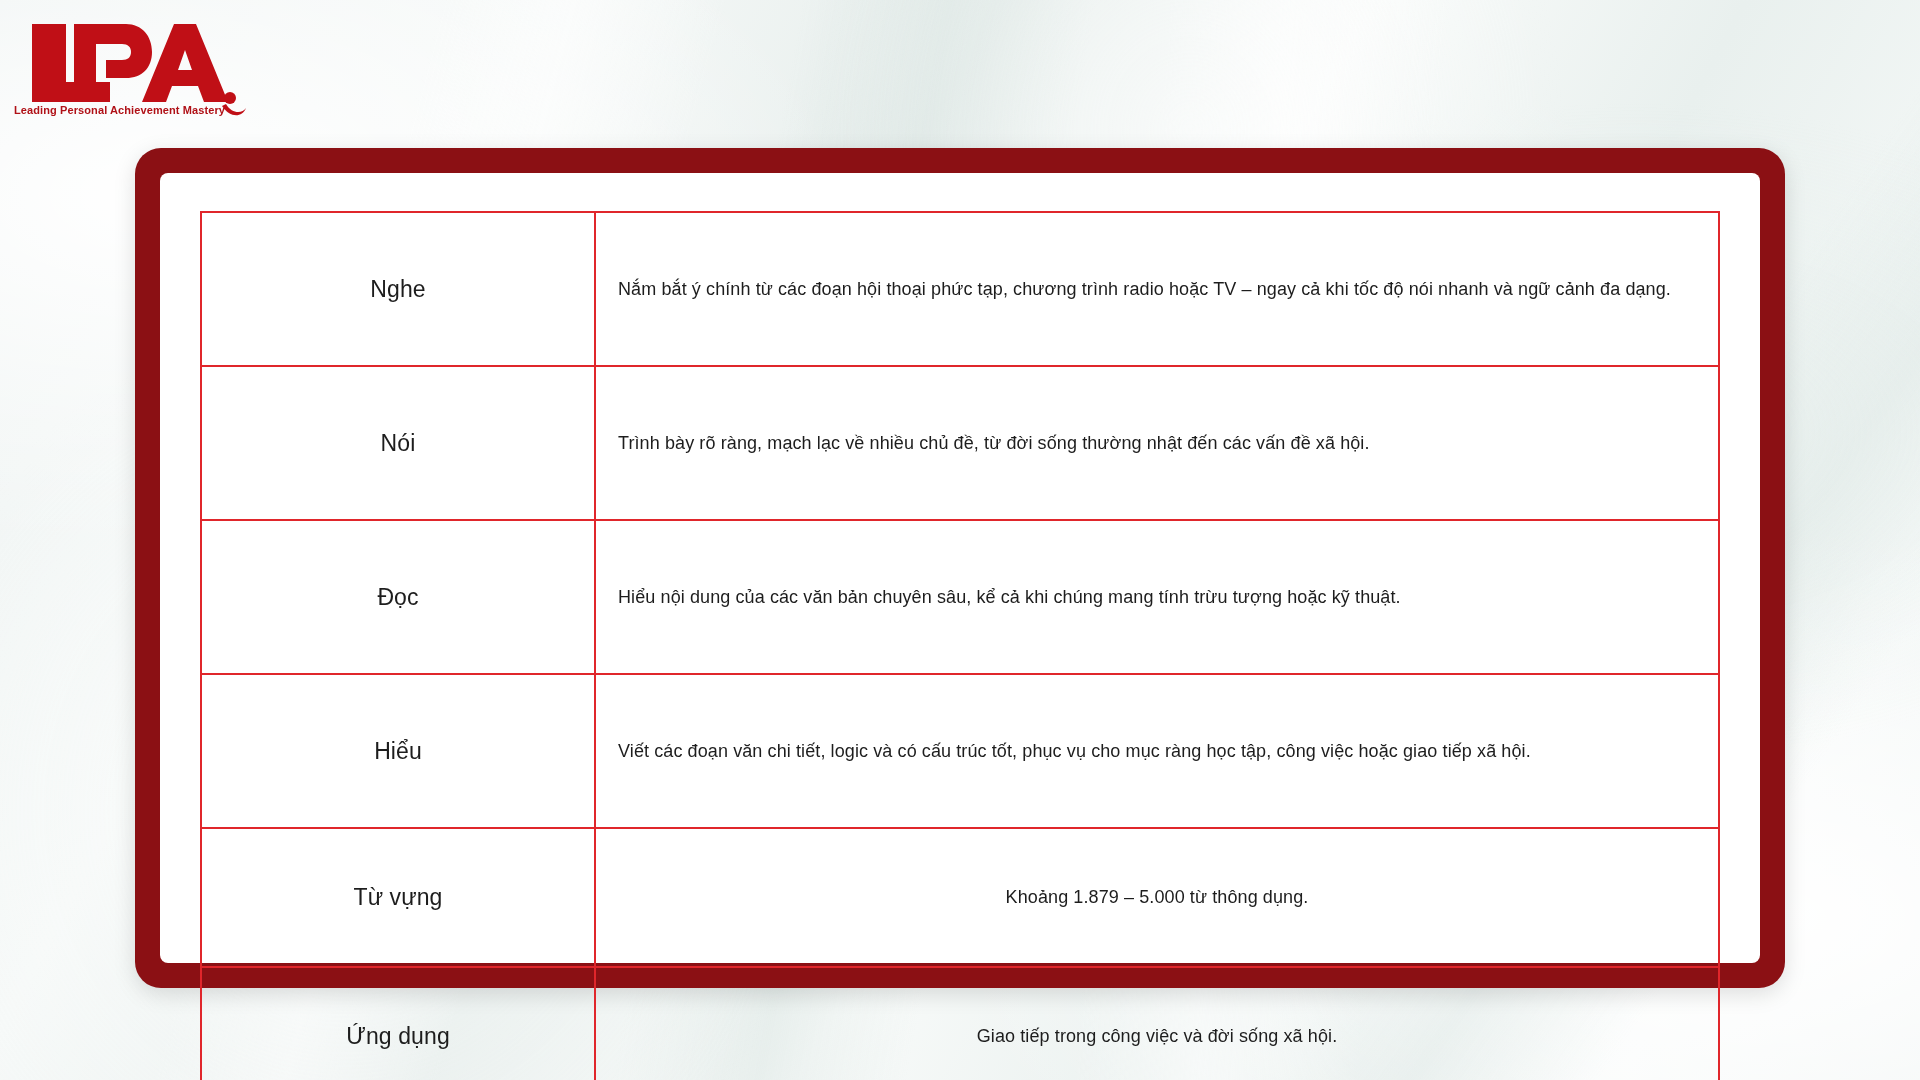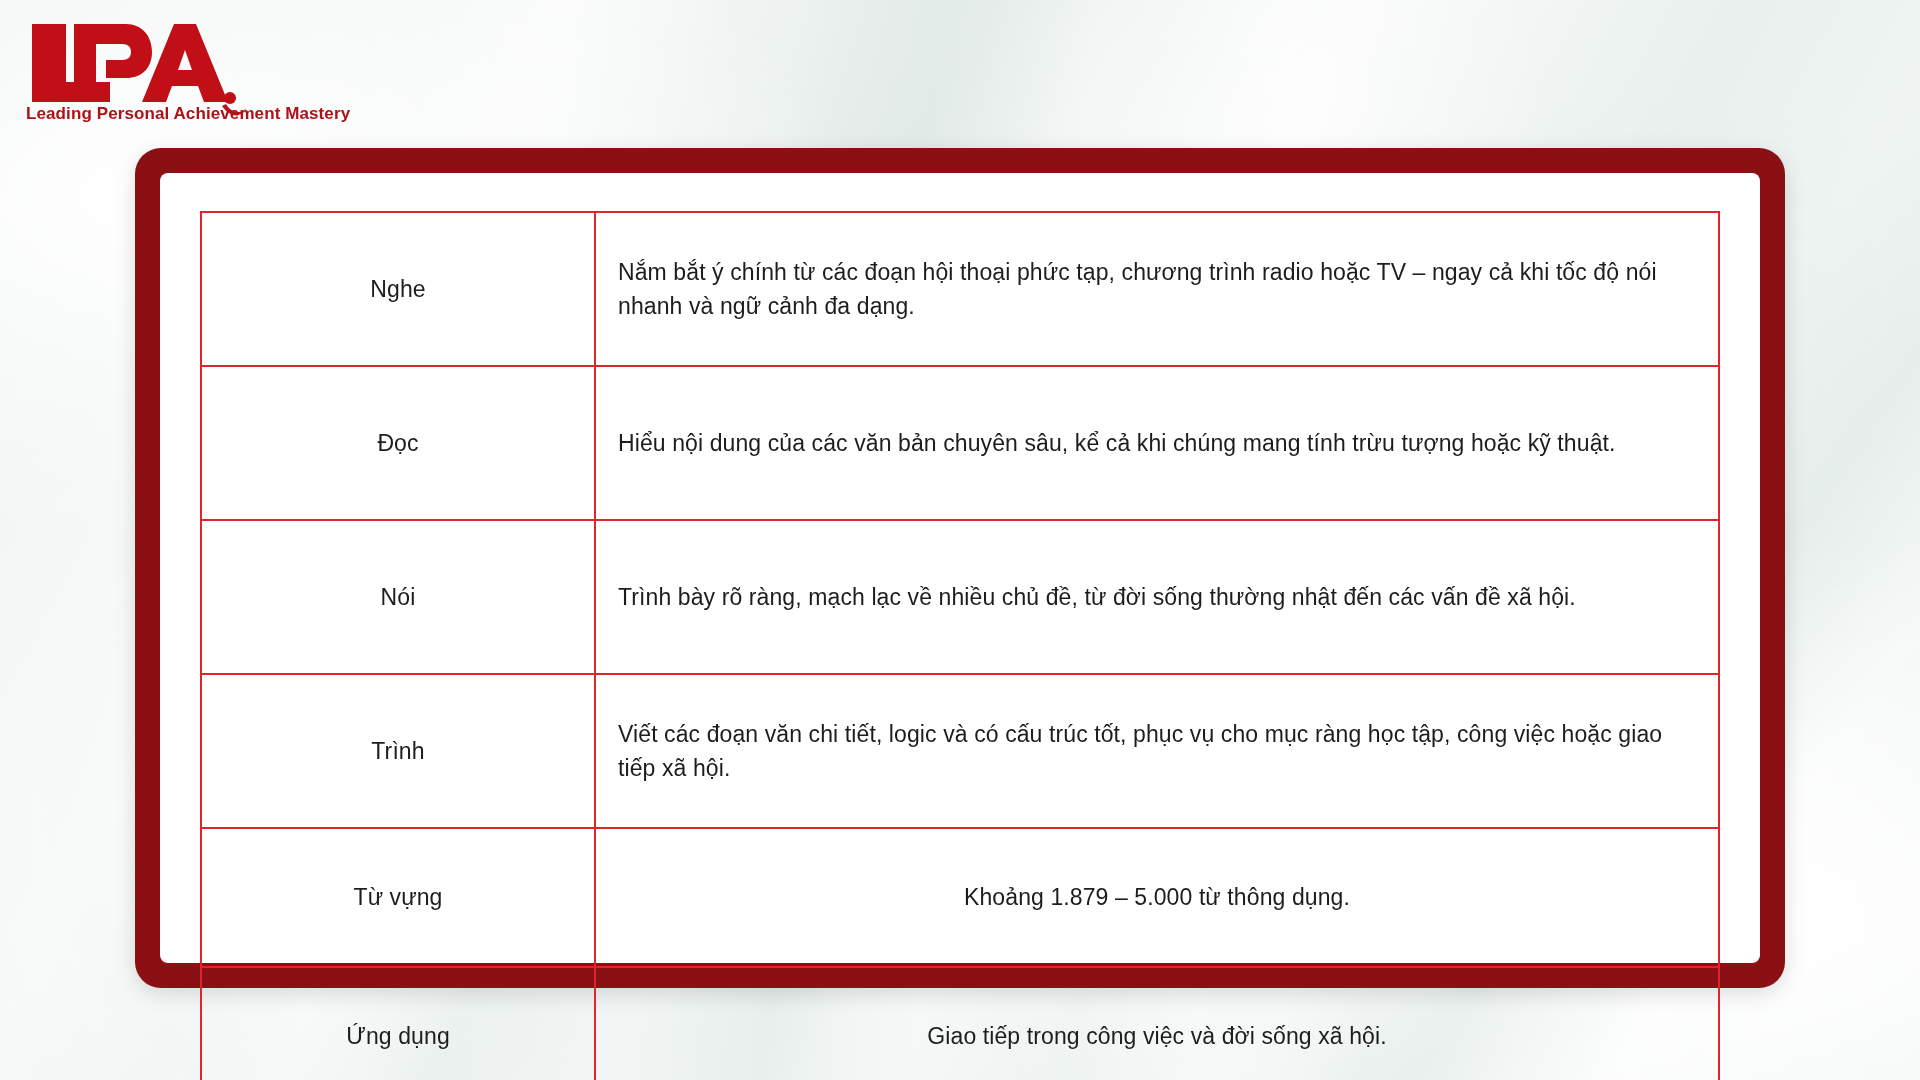--- a/index.html
+++ b/index.html
@@ -48,23 +48,23 @@
   .logo {
     position: absolute;
     left: 14px;
     top: 14px;
     width: 240px;
     height: 110px;
   }
   .logo svg { display: block; }
   .logo-tagline {
     position: absolute;
-    left: 12px;
+    left: 0;
     top: 90px;
-    font-size: 17px;
+    font-size: 11px;
     font-weight: bold;
     letter-spacing: .1px;
     color: #b01117;
     font-family: "Liberation Sans", sans-serif;
     white-space: nowrap;
   }
 
   
   .card-frame {
     position: absolute;
@@ -103,21 +103,21 @@
     color: #1d1d1d;
   }
   td.skill-label {
     width: 348px;
     text-align: center;
     font-size: 23px;
     padding: 16px 22px;
     letter-spacing: .1px;
   }
   td.skill-desc {
-    font-size: 23px;
+    font-size: 18px;
     line-height: 1.5;
     padding: 14px 22px 14px 22px;
     letter-spacing: .1px;
   }
   tr.tall td { height: 120px; }
   tr.short td { height: 105px; text-align: center; }
 </style>
 </head>
 <body>
 
@@ -143,29 +143,29 @@
 
 <div class="card-frame">
   <div class="card-inner">
     <table class="skills">
       <tbody>
         <tr class="tall">
           <td class="skill-label">Nghe</td>
           <td class="skill-desc">Nắm bắt ý chính từ các đoạn hội thoại phức tạp, chương trình radio hoặc TV – ngay cả khi tốc độ nói nhanh và ngữ cảnh đa dạng.</td>
         </tr>
         <tr class="tall">
+          <td class="skill-label">Nói</td>
+          <td class="skill-desc">Trình bày rõ ràng, mạch lạc về nhiều chủ đề, từ đời sống thường nhật đến các vấn đề xã hội.</td>
+        </tr>
+        <tr class="tall">
           <td class="skill-label">Đọc</td>
           <td class="skill-desc">Hiểu nội dung của các văn bản chuyên sâu, kể cả khi chúng mang tính trừu tượng hoặc kỹ thuật.</td>
         </tr>
         <tr class="tall">
-          <td class="skill-label">Nói</td>
-          <td class="skill-desc">Trình bày rõ ràng, mạch lạc về nhiều chủ đề, từ đời sống thường nhật đến các vấn đề xã hội.</td>
-        </tr>
-        <tr class="tall">
-          <td class="skill-label">Trình</td>
+          <td class="skill-label">Hiểu</td>
           <td class="skill-desc">Viết các đoạn văn chi tiết, logic và có cấu trúc tốt, phục vụ cho mục ràng học tập, công việc hoặc giao tiếp xã hội.</td>
         </tr>
         <tr class="short">
           <td class="skill-label">Từ vựng</td>
           <td class="skill-desc">Khoảng 1.879 – 5.000 từ thông dụng.</td>
         </tr>
         <tr class="short">
           <td class="skill-label">Ứng dụng</td>
           <td class="skill-desc">Giao tiếp trong công việc và đời sống xã hội.</td>
         </tr>

